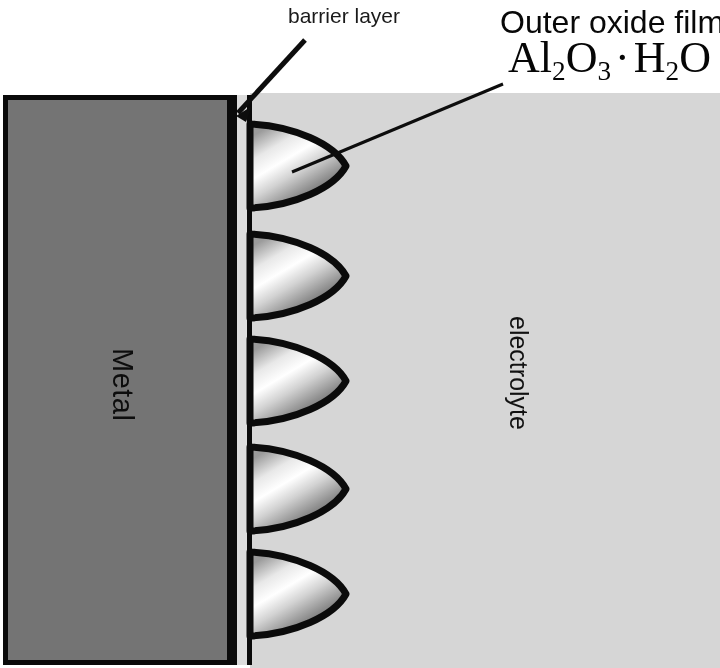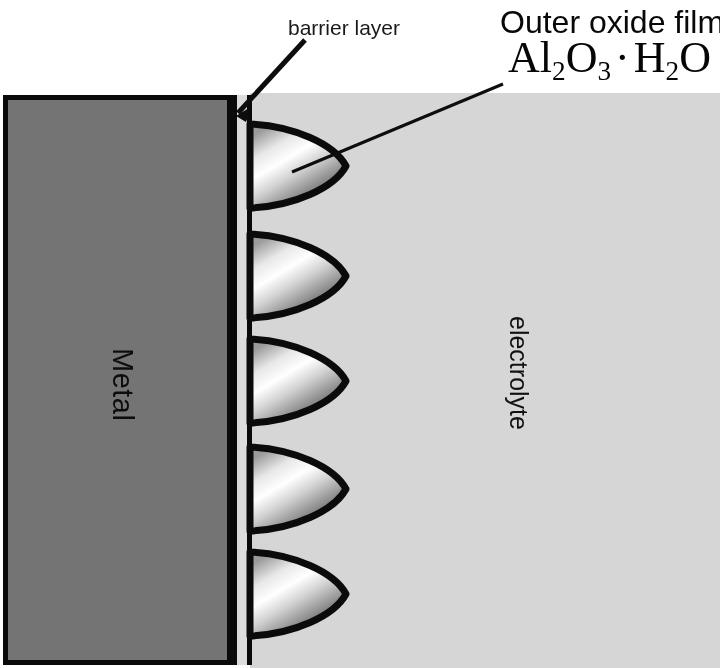--- a/index.html
+++ b/index.html
@@ -86,21 +86,21 @@
     justify-content: center;
     color: #111111;
     font-size: 25px;
     writing-mode: vertical-rl;
     text-orientation: mixed;
   }
   
   .barrier-label {
     position: absolute;
     left: 288px;
-    top: 16px;
+    top: 4px;
     font-size: 21px;
     color: #1a1a1a;
     white-space: nowrap;
   }
   .oxide-title {
     position: absolute;
     left: 500px;
     top: 4px;
     font-size: 32px;
     color: #080808;

